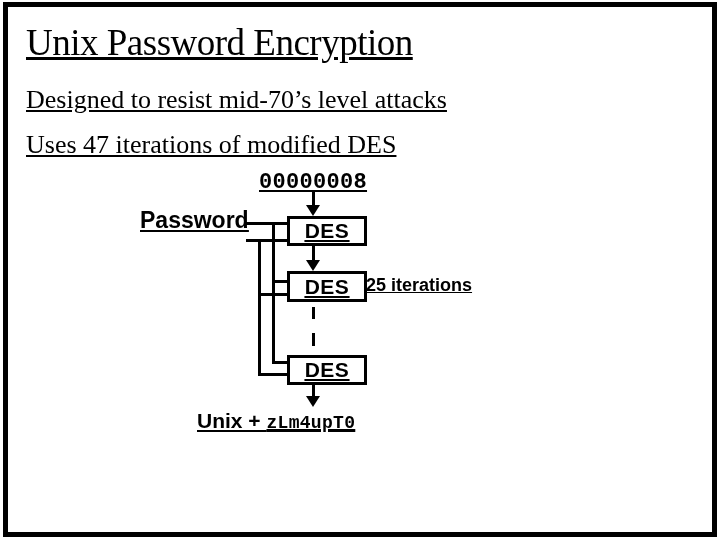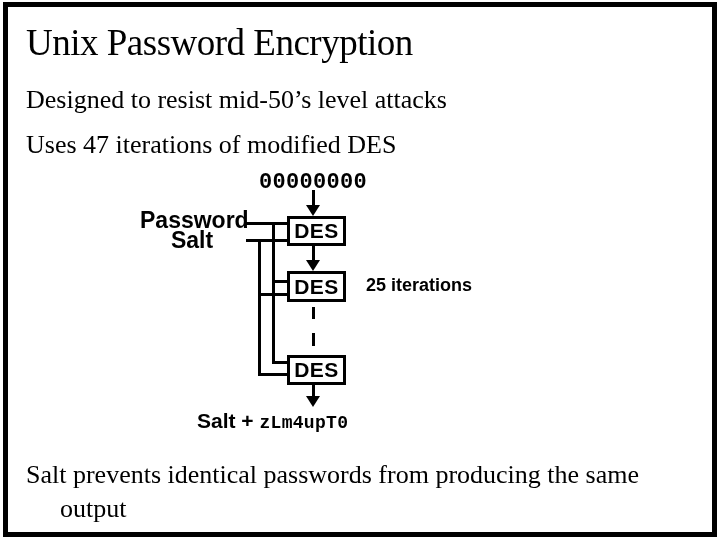--- a/index.html
+++ b/index.html
@@ -1,15 +1,15 @@
 <!DOCTYPE html>
 <html><head>
 <meta charset="utf-8">
 <style>
-  * { margin: 0; padding: 0; box-sizing: border-box; }
+  * { margin: 0; padding: 0; box-sizing: border-box; text-decoration: underline; }
   html, body { width: 720px; height: 540px; background: #ffffff; overflow: hidden; }
   .slide {
     position: relative;
     width: 720px; height: 540px;
     background: #ffffff;
     color: #000000;
     font-family: "Liberation Serif", serif;
   }
   .border-frame {
     position: absolute;
@@ -38,21 +38,21 @@
   .diagram { position: absolute; left: 0; top: 0; width: 720px; height: 540px; }
   .line { position: absolute; background: #000000; }
 
   .zeros {
     position: absolute; left: 259px; top: 170px;
     font-family: "Liberation Mono", monospace;
     font-weight: 700; font-size: 22px; letter-spacing: 0.3px;
     white-space: nowrap;
   }
   .des-box {
-    position: absolute; left: 287px; width: 59px;
+    position: absolute; left: 287px; width: 80px;
     border: 3px solid #000000;
     background: #ffffff;
     display: flex; align-items: center; justify-content: center;
     font-family: "Liberation Sans", sans-serif;
     font-weight: 700; font-size: 21px; letter-spacing: 0.5px;
   }
   .des-box.box1 { top: 216px; height: 30px; }
   .des-box.box2 { top: 271px; height: 31px; }
   .des-box.box3 { top: 355px; height: 30px; }
 
@@ -113,33 +113,32 @@
   .footer .indent { padding-left: 34px; }
 </style>
 </head>
 <body>
 
 <div class="slide">
   <div class="border-frame"></div>
 
   <h1 class="title">Unix Password Encryption</h1>
 
-  <div class="bullet b1">Designed to resist mid-50’s level attacks</div>
+  <div class="bullet b1">Designed to resist mid-70’s level attacks</div>
   <div class="bullet b2">Uses 47 iterations of modified DES</div>
 
   <div class="diagram">
 
-    <div class="zeros">00000000</div>
+    <div class="zeros">00000008</div>
 
     <div class="line arrow0-shaft"></div>
     <div class="arrow-head arrow0-head"></div>
 
     <div class="io-labels">
       <div>Password</div>
-      <div>Salt</div>
     </div>
 
     <div class="line hline-password"></div>
     <div class="line hline-salt"></div>
     <div class="line vline-password"></div>
     <div class="line vline-salt"></div>
     <div class="line stub-b2-upper"></div>
     <div class="line stub-b2-lower"></div>
     <div class="line stub-b3-upper"></div>
     <div class="line stub-b3-lower"></div>
@@ -161,22 +160,18 @@
     <div class="line dash2"></div>
 
     <div class="des-box box3">
       <span>DES</span>
     </div>
 
     <div class="line arrow2-shaft"></div>
     <div class="arrow-head arrow2-head"></div>
 
     <div class="output-label">
-      <span>Salt + </span><span class="mono">zLm4upT0</span>
+      <span>Unix + </span><span class="mono">zLm4upT0</span>
     </div>
 
   </div>
 
-  <div class="footer">
-    <div>Salt prevents identical passwords from producing the same</div>
-    <div class="indent">output</div>
-  </div>
 </div>
 
 </body></html>

